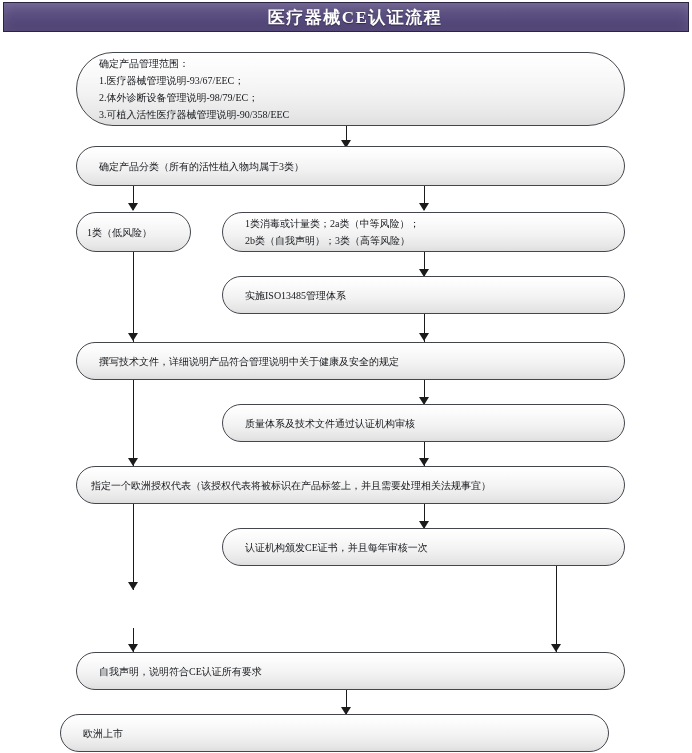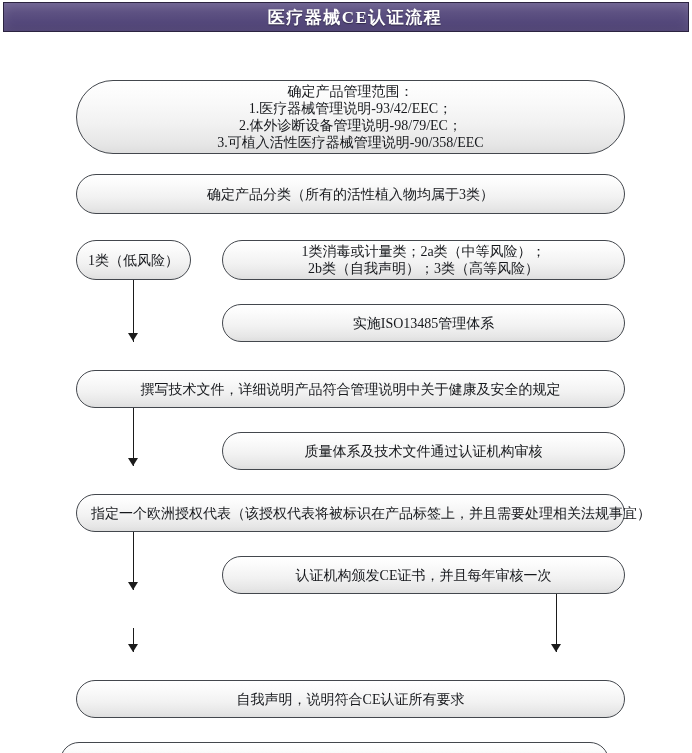--- a/index.html
+++ b/index.html
@@ -57,27 +57,26 @@
     border-radius: 999px;
     background: linear-gradient(to bottom,
         #ffffff 0%,
         #fbfbfb 22%,
         #f2f2f2 58%,
         #e6e6e6 88%,
         #dedede 100%);
     display: flex;
     align-items: center;
     justify-content: center;
-    text-align: center;
+    text-align: left;
     color: #16181c;
-    font-size: 14px;
+    font-size: 10px;
     line-height: 17px;
     padding: 0 22px;
     z-index: 3;
-    margin-top: 28px;
   }
   .node .lines {
     width: 100%;
   }
   .node .lines > div {
     white-space: nowrap;
   }
 
   
   .vline {
@@ -143,21 +142,21 @@
 
   <div class="vline" style="left:133px; top:596px; height:24px;"></div>
   <div class="arrow" style="left:128px; top:612px;"></div>
 
   <div class="vline" style="left:346px; top:658px; height:24px;"></div>
   <div class="arrow" style="left:341px; top:675px;"></div>
 
   <div class="node" style="left:76px; top:20px; width:549px; height:74px;">
     <div class="lines">
       <div>确定产品管理范围：</div>
-      <div>1.医疗器械管理说明-93/42/EEC；</div>
+      <div>1.医疗器械管理说明-93/67/EEC；</div>
       <div>2.体外诊断设备管理说明-98/79/EC；</div>
       <div>3.可植入活性医疗器械管理说明-90/358/EEC</div>
     </div>
   </div>
 
   <div class="node" style="left:76px; top:114px; width:549px; height:40px;">
     <div class="lines">
       <div>确定产品分类（所有的活性植入物均属于3类）</div>
     </div>
   </div>

